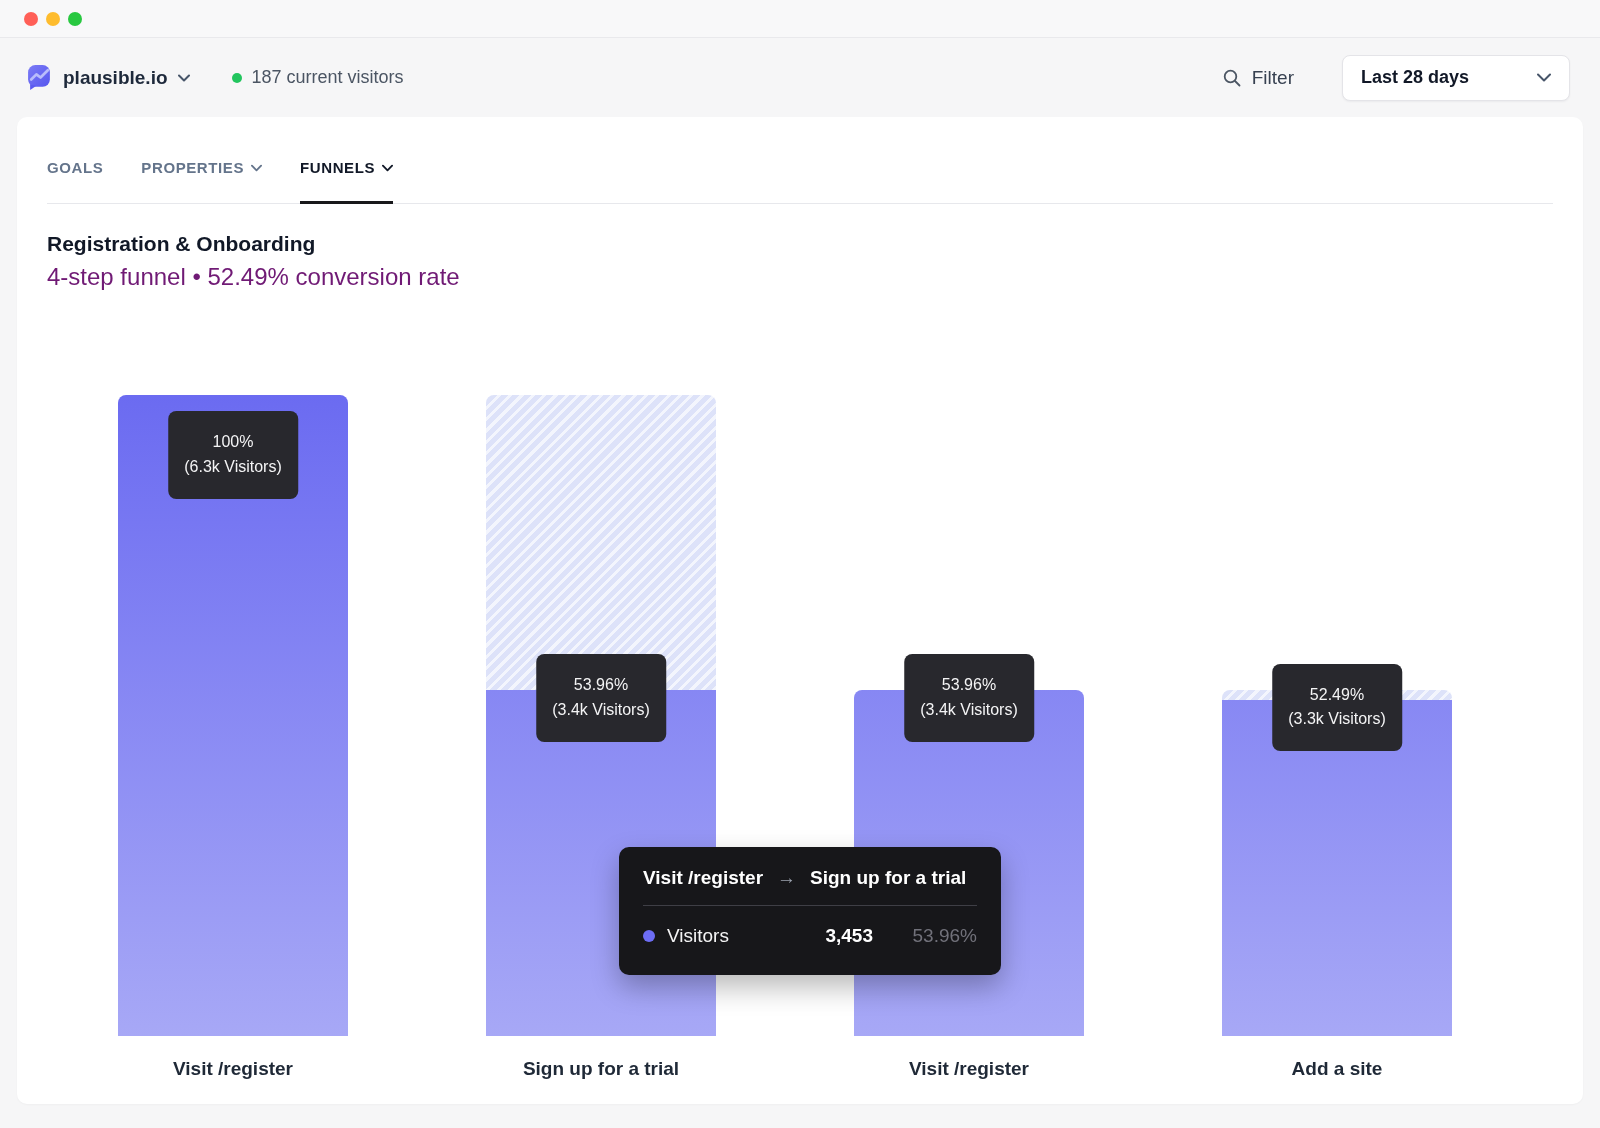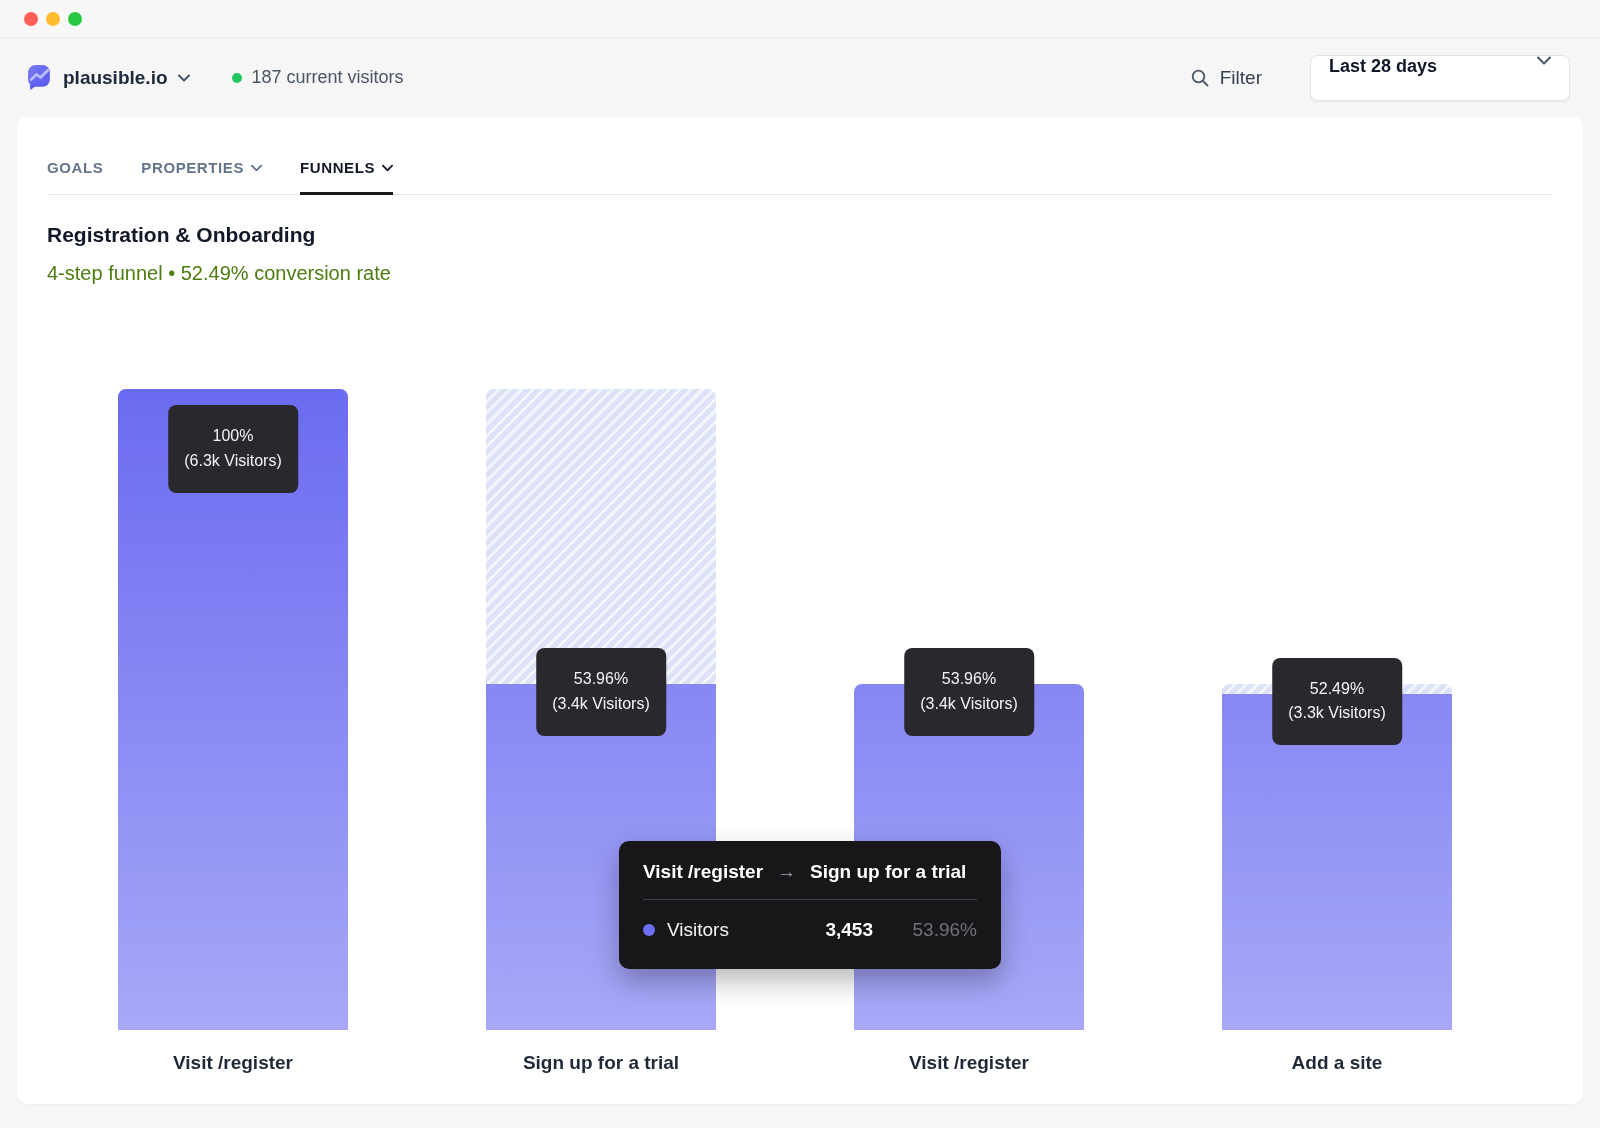--- a/index.html
+++ b/index.html
@@ -31,43 +31,43 @@
   .app-header { height:79px; display:flex; align-items:center; padding:0 30px 0 26px; }
   .site-selector { display:flex; align-items:center; gap:10px; cursor:pointer; }
   .site-name { font-size:19px; font-weight:700; color:#1e293b; }
   .chev { stroke:#475569; fill:none; stroke-width:2; stroke-linecap:round; stroke-linejoin:round; }
   .live { display:flex; align-items:center; gap:10px; margin-left:42px; cursor:pointer; }
   .live-dot { width:10px; height:10px; border-radius:50%; background:var(--live-dot,#22c55e); }
   .live-text { font-size:18px; color:#4b5563; }
   .header-spacer { flex:1; }
   .filter-btn { display:flex; align-items:center; gap:10px; font-size:19px; color:#374151; margin-right:42px; cursor:pointer; background:none; border:none; font-family:inherit; }
   .daterange {
-    width:260px; height:46px; background:#fff; border:1px solid #e4e4e8; border-radius:8px;
-    display:flex; justify-content:space-between; padding:0 18px;
+    width:228px; height:46px; background:#fff; border:1px solid #e4e4e8; border-radius:8px;
+    display:flex; align-items:center; justify-content:space-between; padding:0 18px;
     font-size:18px; font-weight:600; color:#111827; cursor:pointer;
     box-shadow:0 1px 2px rgba(16,24,40,.05); font-family:inherit;
   }
 
   
   .card {
     margin:0 17px; height:987px; background:#ffffff; border-radius:10px;
     padding:0 30px; position:relative; box-shadow:0 1px 2px rgba(0,0,0,.03);
   }
   .tabs { display:flex; gap:38px; padding-top:42px; border-bottom:1px solid #e7e8ec; }
   .tab {
     display:flex; align-items:center; gap:7px; font-size:15px; font-weight:600;
-    letter-spacing:.04em; color:#64748b; padding-bottom:16px; cursor:pointer;
+    letter-spacing:.04em; color:#64748b; padding-bottom:25px; cursor:pointer;
     border-bottom:3px solid transparent; margin-bottom:-1px;
   }
   .tab .chev { stroke:#64748b; }
   .tab.active { color:#111827; font-weight:800; border-bottom-color:var(--active-tab,#18181b); }
   .tab.active .chev { stroke:#111827; }
 
   .funnel-title { margin-top:28px; font-size:21px; font-weight:700; color:#111827; }
-  .funnel-subtitle { margin-top:15px; font-size:20px; color:#4d7c0f; }
+  .funnel-subtitle { margin-top:7px; font-size:24px; color:#701a75; }
 
   
   .chart-wrap { position:relative; margin-top:104px; }
   .chart-row { display:flex; gap:138px; padding-left:71px; }
   .col { width:230px; flex:0 0 230px; }
   .bar-area { position:relative; height:641px; }
   .bar-hatch {
     position:absolute; left:0; right:0; border-radius:8px 8px 0 0;
     background:repeating-linear-gradient(135deg, var(--hatch-stripe,#f3f5fd) 0 3px, var(--hatch-base,#dde2f9) 3px 8px);
   }

